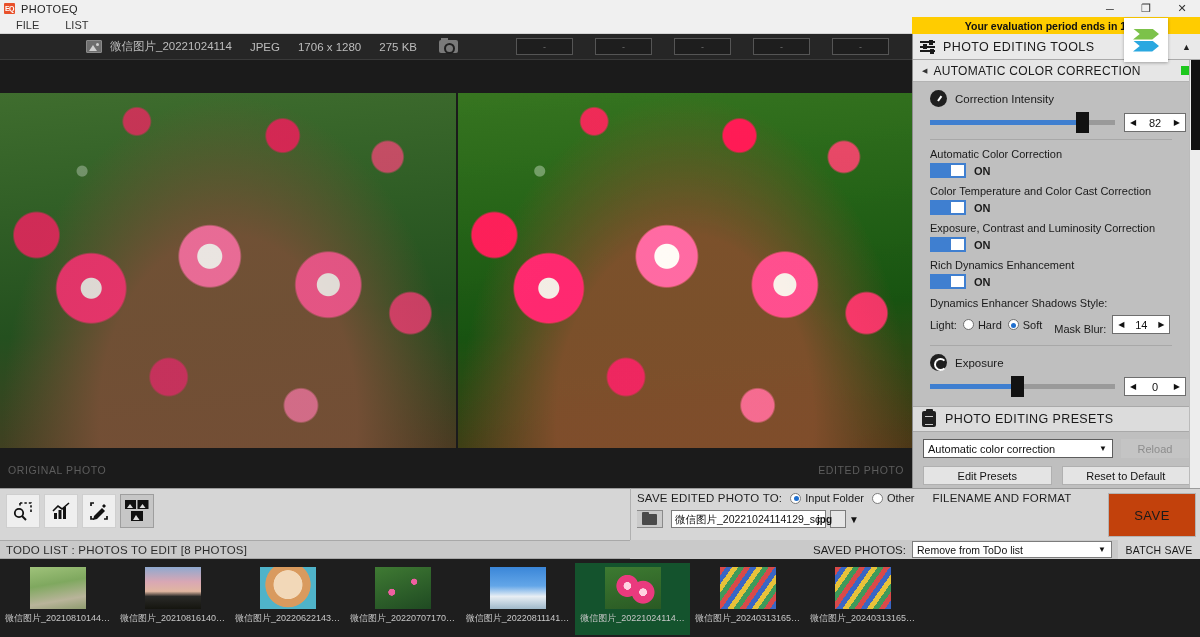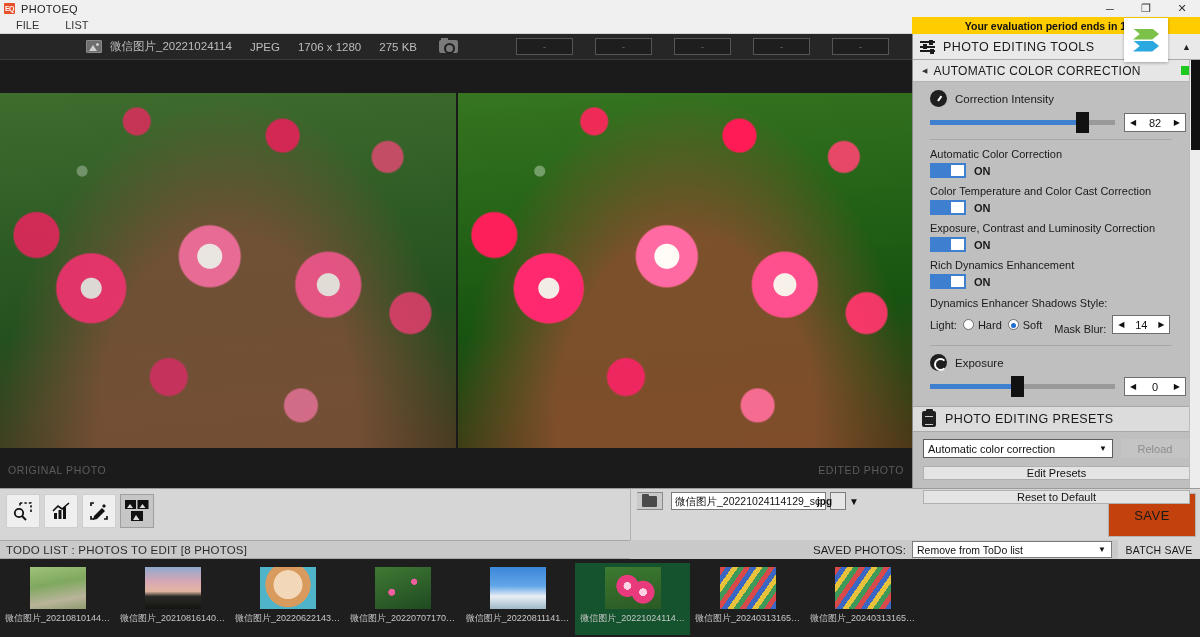--- a/index.html
+++ b/index.html
@@ -346,21 +346,21 @@
     width:190px; height:19px; background:#fff; border:1px solid #5d5d5d;
     font-size:11px; color:#111; display:flex; align-items:center;
     padding:0 4px; position:relative;
   }
   .preset-sel .car{ position:absolute; right:5px; font-size:8px; }
   .reload-btn{
     width:68px; height:19px; background:#c4c4c4; color:#8d8d8d;
     font-size:11px; display:flex; align-items:center; justify-content:center;
     margin-left:8px;
   }
-  .preset-btns{ display:flex; gap:10px; margin-top:8px;flex-direction:column; }
+  .preset-btns{ display:flex; gap:10px; margin-top:8px; }
   .pbtn{
     flex:1; height:19px; background:#e4e4e4; border:1px solid #b0b0b0;
     font-size:11px; color:#111; display:flex; align-items:center;
     justify-content:center;
   }
 
   
   .rscroll{
     position:absolute; right:0; top:60px; width:11px; height:428px;
     background:#ededed; border-left:1px solid #bbb;
@@ -453,20 +453,28 @@
           <rect x="7" y="12" width="12" height="10" fill="#111"></rect>
           <polygon points="3,9 6,5 9,9" fill="#ddd"></polygon>
           <polygon points="15.5,9 18.5,5 21.5,9" fill="#ddd"></polygon>
           <polygon points="9,21 12,16 15.5,21" fill="#ddd"></polygon>
         </svg>
       </div>
     </div>
   </div>
 
   <div class="savepanel">
+    <div class="sp-row1">
+      <span class="sp-cap">SAVE EDITED PHOTO TO:</span>
+      <span class="radio on"></span>
+      <span class="sp-small">Input Folder</span>
+      <span class="radio"></span>
+      <span class="sp-small">Other</span>
+      <span class="sp-cap" style="margin-left:18px">FILENAME AND FORMAT</span>
+    </div>
     <div class="sp-row2">
       <div class="folder-btn">
           <span class="folder-ico"></span>
         </div>
       <div class="fname-input">微信图片_20221024114129_sc</div>
       <div class="fmt-sel">
         <span>jpg</span>
         <span>▼</span>
       </div>
     </div>

